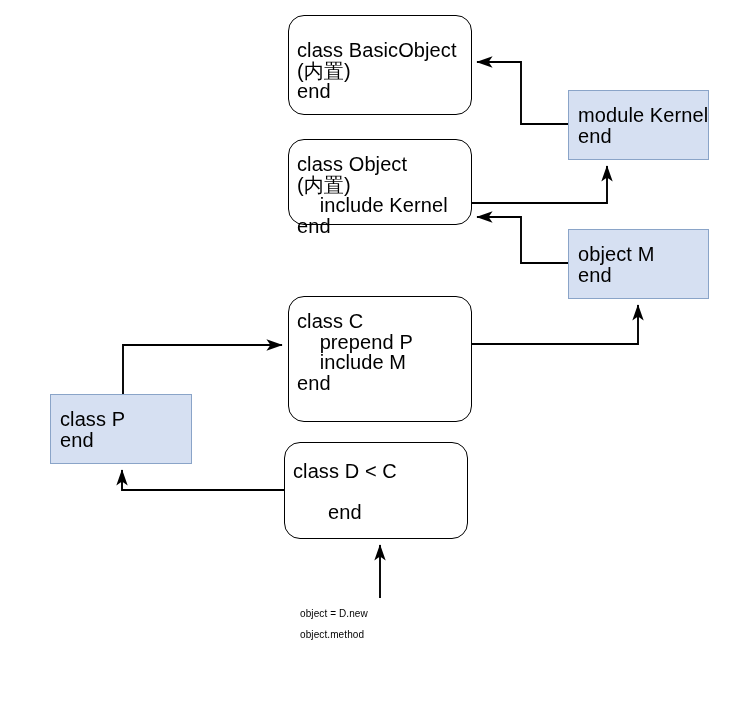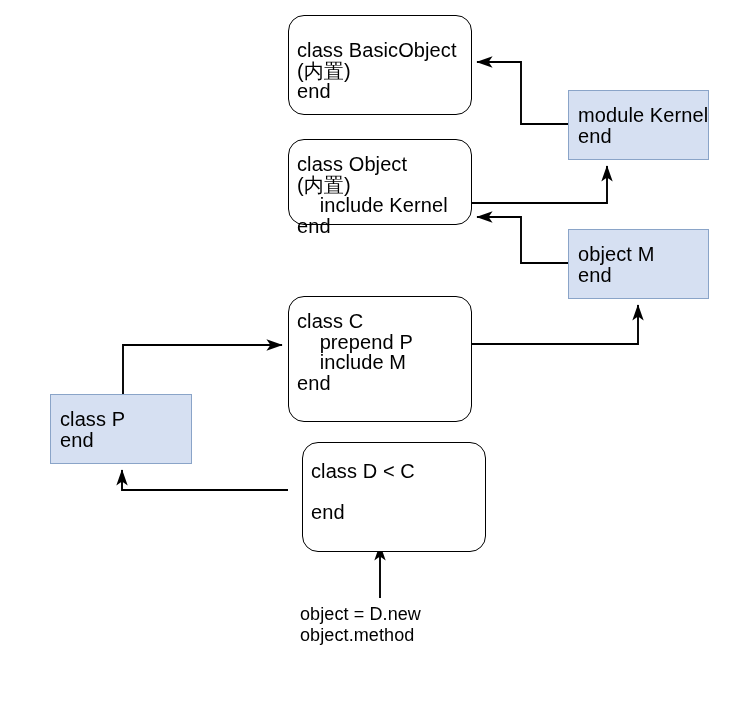--- a/index.html
+++ b/index.html
@@ -42,21 +42,21 @@
     font-size: 20px;
     line-height: 20.5px;
     color: #000000;
     letter-spacing: 0.1px;
   }
   .class-box .node-text { left: 8px; }
   .module-box .node-text { left: 9px; }
   .free-text {
     position: absolute;
     white-space: pre;
-    font-size: 18px;
+    font-size: 10px;
     line-height: 20.5px;
     color: #000000;
     letter-spacing: 0.1px;
   }
 </style>
 </head>
 <body>
 
 <svg id="canvas" width="736" height="718" viewBox="0 0 736 718">
   <defs>
@@ -93,21 +93,21 @@
 end</div>
 </div>
 
 <div class="node class-box" style="left:288px; top:296px; width:184px; height:126px;">
   <div class="node-text" style="top:14px;">class C
     prepend P
     include M
 end</div>
 </div>
 
-<div class="node class-box" style="left:302px; top:442px; width:184px; height:110px;">
+<div class="node class-box" style="left:284px; top:442px; width:184px; height:97px;text-align:center;">
   <div class="node-text" style="top:18px;">class D &lt; C
 
 end</div>
 </div>
 
 <div class="node module-box" style="left:568px; top:90px; width:141px; height:70px;">
   <div class="node-text" style="top:14px;">module Kernel
 end</div>
 </div>
 

